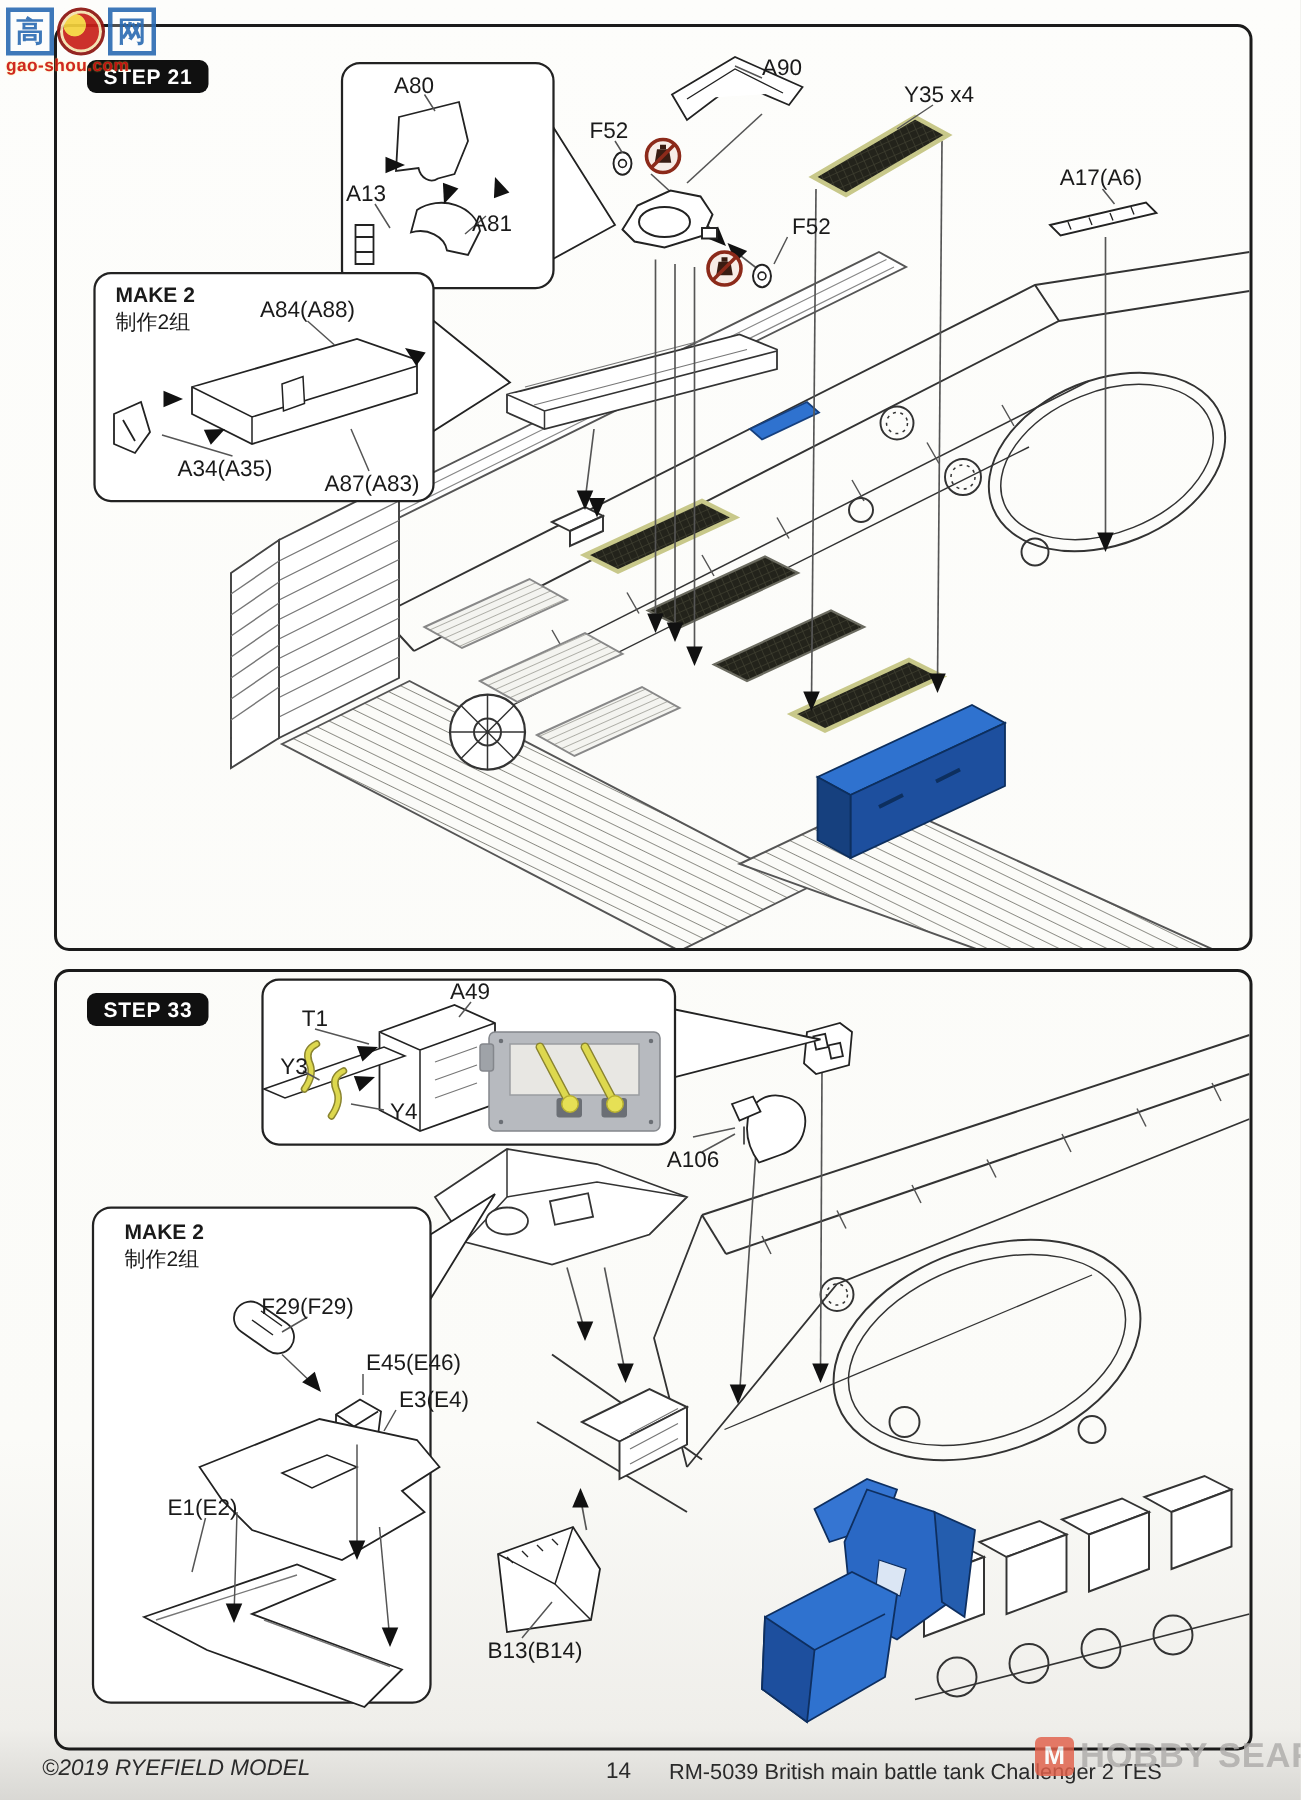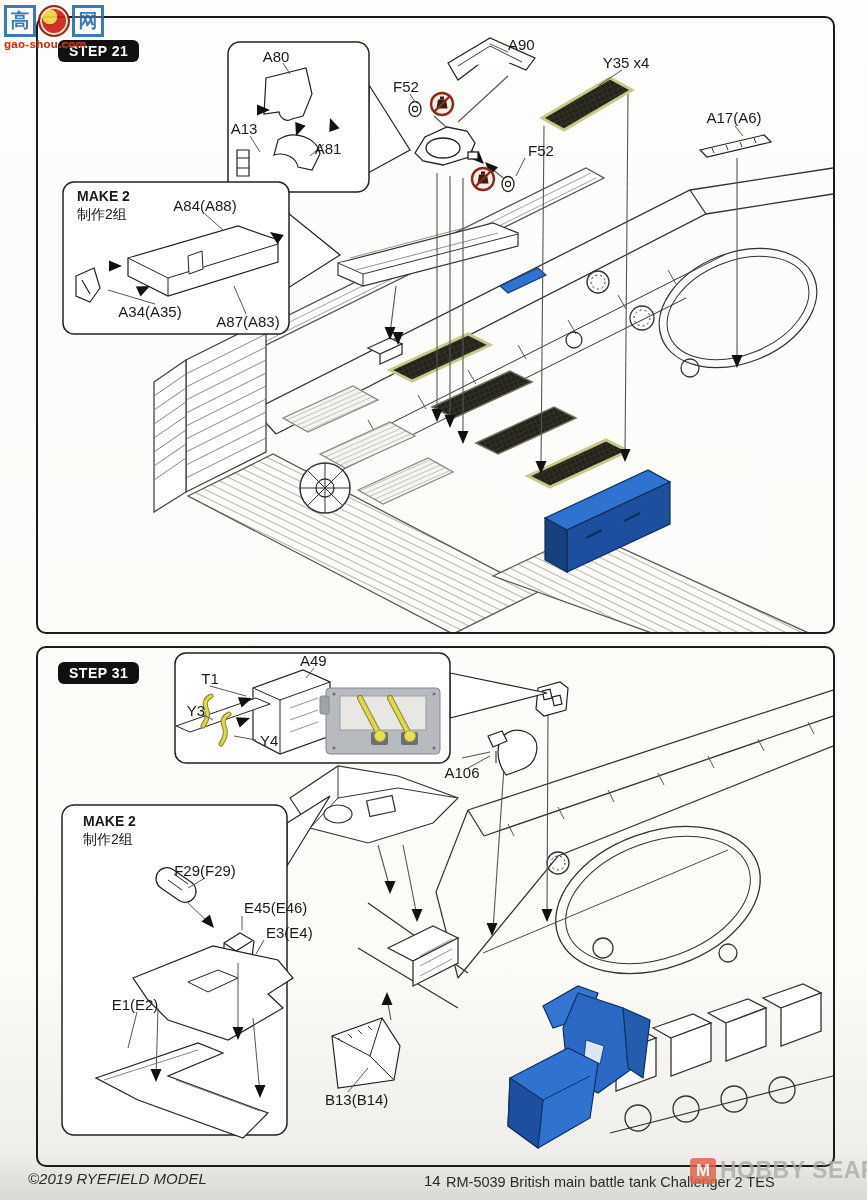--- a/index.html
+++ b/index.html
@@ -227,21 +227,21 @@
       <path d="M470,34 L452,26 M372,76 L377,84 M487,140 L478,158 M584,52 L560,68 M697,108 L705,118" stroke="#555" stroke-width="1" fill="none"></path>
       <text class="lbl" x="470" y="32">A90</text>
       <text class="lbl" x="368" y="74" text-anchor="middle">F52</text>
       <text class="lbl" x="490" y="138">F52</text>
       <text class="lbl" x="588" y="50" text-anchor="middle">Y35 x4</text>
       <text class="lbl" x="696" y="105" text-anchor="middle">A17(A6)</text>
     </g>
   </svg>
 
   <div class="panel" style="left:36px;top:646px;width:795px;height:517px;"></div>
-  <div class="badge" style="left:58px;top:662px;">STEP 31</div>
+  <div class="badge" style="left:58px;top:662px;">STEP 33</div>
 
   <svg style="position:absolute;left:38px;top:648px;z-index:2;" width="795" height="517" viewBox="0 0 795 517">
 
     <g stroke="#333" fill="none" stroke-width="1.3">
       <path d="M430,162 L795,42"></path>
       <path d="M446,188 L795,68"></path>
       <path d="M430,162 L446,188"></path>
       <path d="M470,176 l6,12 M520,159 l6,12 M570,142 l6,12 M620,125 l6,12 M670,108 l6,12 M720,91 l6,12 M770,74 l6,12" stroke="#555" stroke-width="1"></path>
 
       <path d="M420,330 L520,208 L795,98" stroke-width="1.2"></path>
@@ -401,21 +401,21 @@
     </g>
 
     <g>
       <path d="M430,120 L452,108 M310,444 L330,420" stroke="#555" stroke-width="1" fill="none"></path>
       <text class="lbl" x="424" y="130" text-anchor="middle">A106</text>
       <text class="lbl" x="287" y="457">B13(B14)</text>
     </g>
   </svg>
 
   <div class="footer-item" style="left:28px;top:1170px;font-size:15px;font-style:italic;">©2019 RYEFIELD MODEL</div>
-  <div class="footer-item" style="left:424px;top:1172px;font-size:15px;">14</div>
+  <div class="footer-item" style="left:404px;top:1172px;font-size:15px;">14</div>
   <div class="footer-item" style="left:446px;top:1174px;font-size:14.5px;">RM-5039 British main battle tank Challenger 2 TES</div>
 
   <div class="hswm">
     <div class="mark">M</div>
     <div class="txt">HOBBY SEARCH</div>
   </div>
 
 </div>
 
 </body></html>

